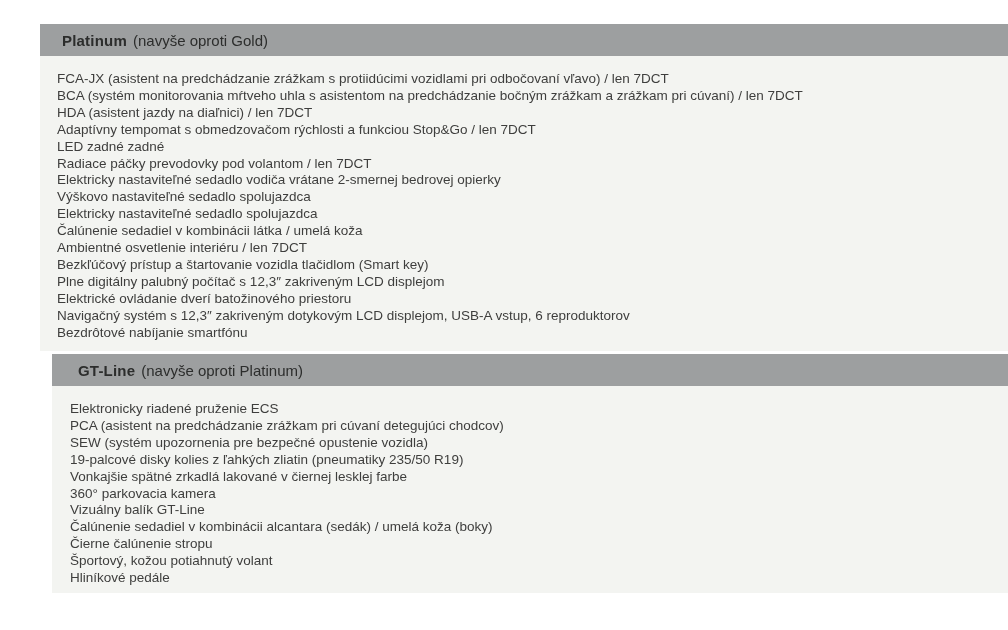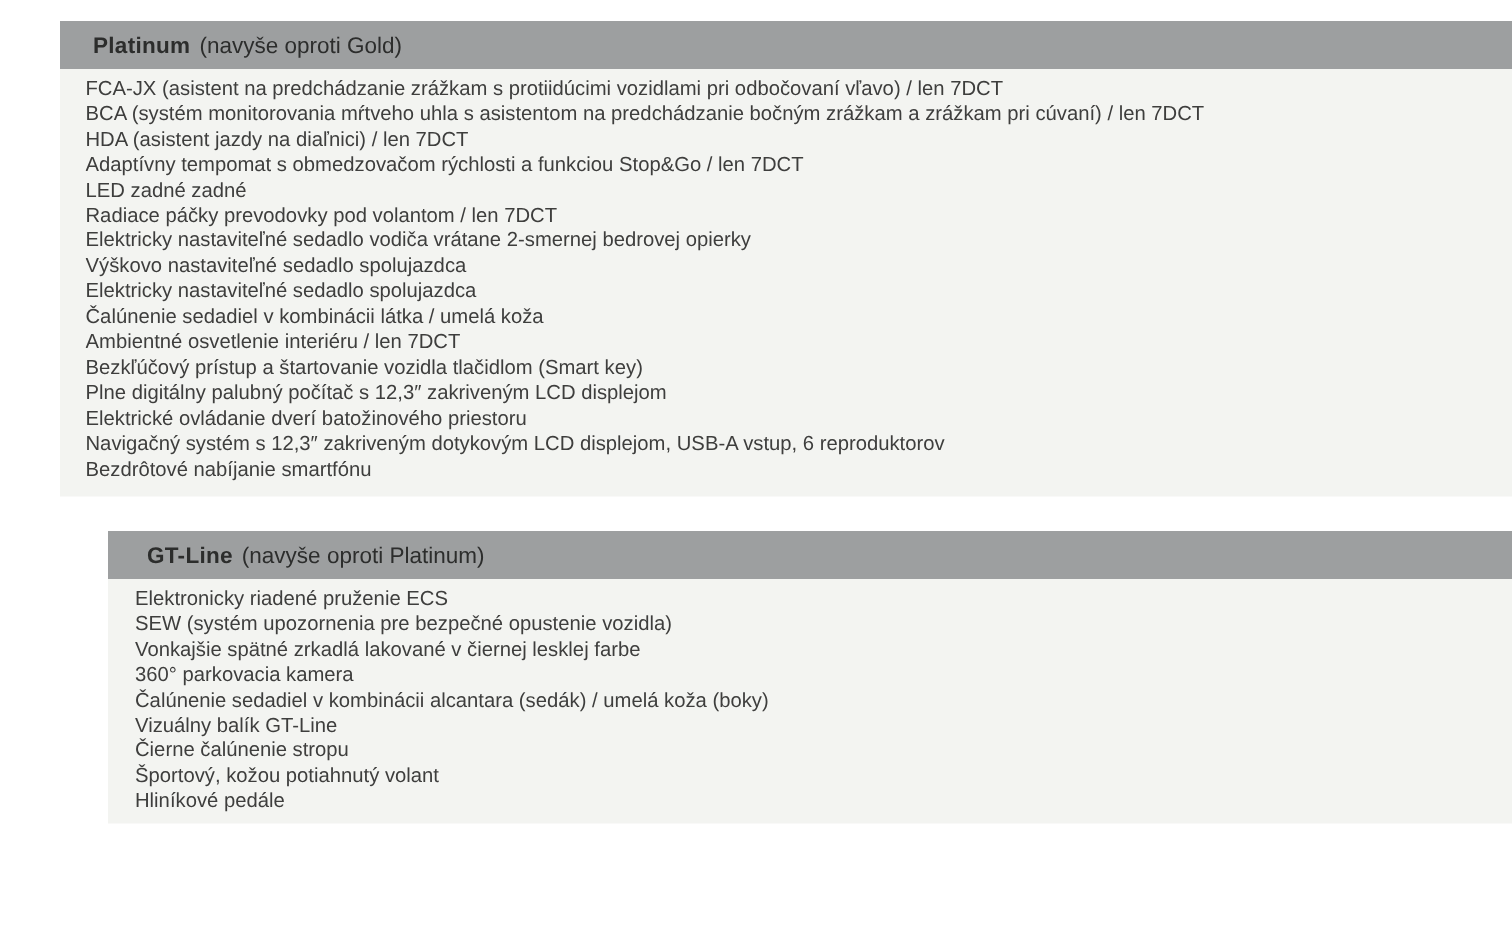--- a/index.html
+++ b/index.html
@@ -12,22 +12,22 @@
     position: relative;
     width: 1008px;
     height: 630px;
     background: #ffffff;
     overflow: hidden;
   }
   .trim-section {
     position: absolute;
     right: 0;
   }
-  .trim-section.s0 { left: 40px; top: 14px; border-radius: 22px; }
-  .trim-section.s1 { left: 72px; top: 354px; }
+  .trim-section.s0 { left: 40px; top: 24px; border-radius: 22px; }
+  .trim-section.s1 { left: 52px; top: 354px; }
   .bar {
     height: 32px;
     background: #9d9fa0;
     display: flex;
     align-items: center;
     padding-left: 22px;
     color: #2c2d2c;
     font-size: 15px;
   }
   .trim-section.s1 .bar { padding-left: 26px; }
@@ -36,21 +36,21 @@
     margin-right: 6px;
     letter-spacing: 0.2px;
   }
   .features {
     list-style: none;
     margin: 0;
     background: #f3f4f1;
     color: #3e3e3d;
     font-size: 13.5px;
     line-height: 16.9px;
-    padding: 5px 12px 9px 17px;
+    padding: 15px 12px 9px 17px;
   }
   .trim-section.s1 .features { padding-left: 18px; padding-bottom: 6px; }
   .features li {
     white-space: nowrap;
     overflow: hidden;
   }
 </style>
 </head>
 <body>
 
@@ -80,23 +80,25 @@
       </ul>
   </section>
 
   <section class="trim-section s1">
     <header class="bar">
       <span class="title">GT-Line</span>
       <span class="subtitle">(navyše oproti Platinum)</span>
     </header>
     <ul class="features">
         <li>Elektronicky riadené pruženie ECS</li>
+        <li>PCA (asistent na predchádzanie zrážkam pri cúvaní detegujúci chodcov)</li>
         <li>SEW (systém upozornenia pre bezpečné opustenie vozidla)</li>
+        <li>19-palcové disky kolies z ľahkých zliatin (pneumatiky 235/50 R19)</li>
         <li>Vonkajšie spätné zrkadlá lakované v čiernej lesklej farbe</li>
         <li>360° parkovacia kamera</li>
+        <li>Vizuálny balík GT-Line</li>
         <li>Čalúnenie sedadiel v kombinácii alcantara (sedák) / umelá koža (boky)</li>
-        <li>Vizuálny balík GT-Line</li>
         <li>Čierne čalúnenie stropu</li>
         <li>Športový, kožou potiahnutý volant</li>
         <li>Hliníkové pedále</li>
       </ul>
   </section>
 </div>
 
 </body></html>

